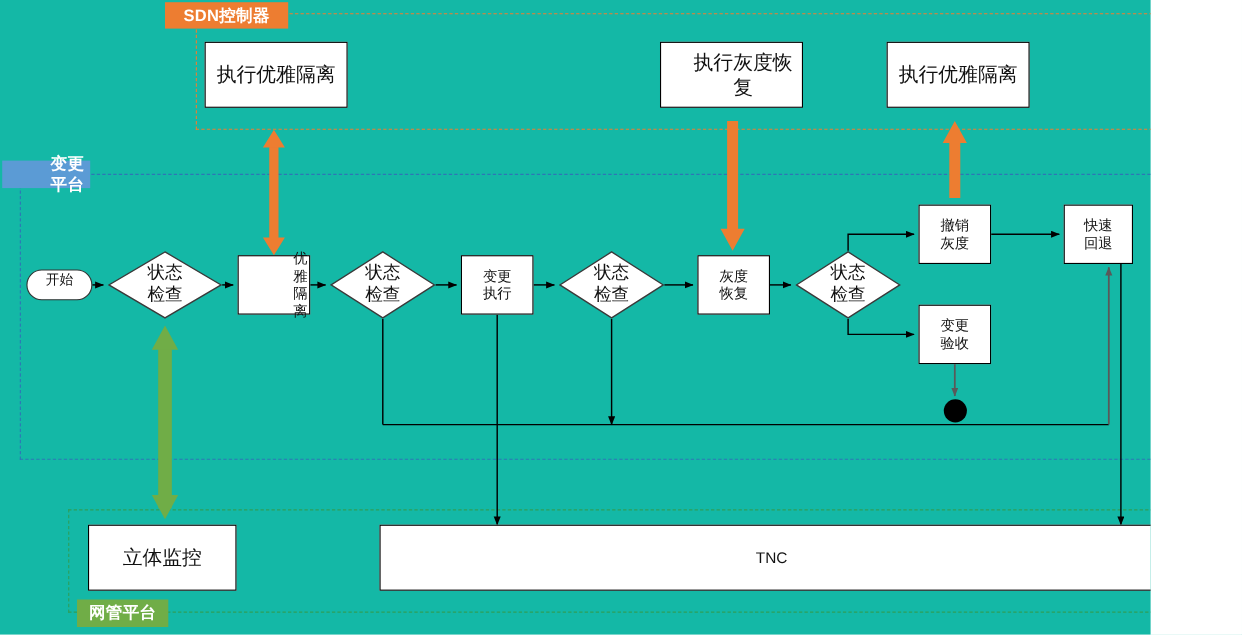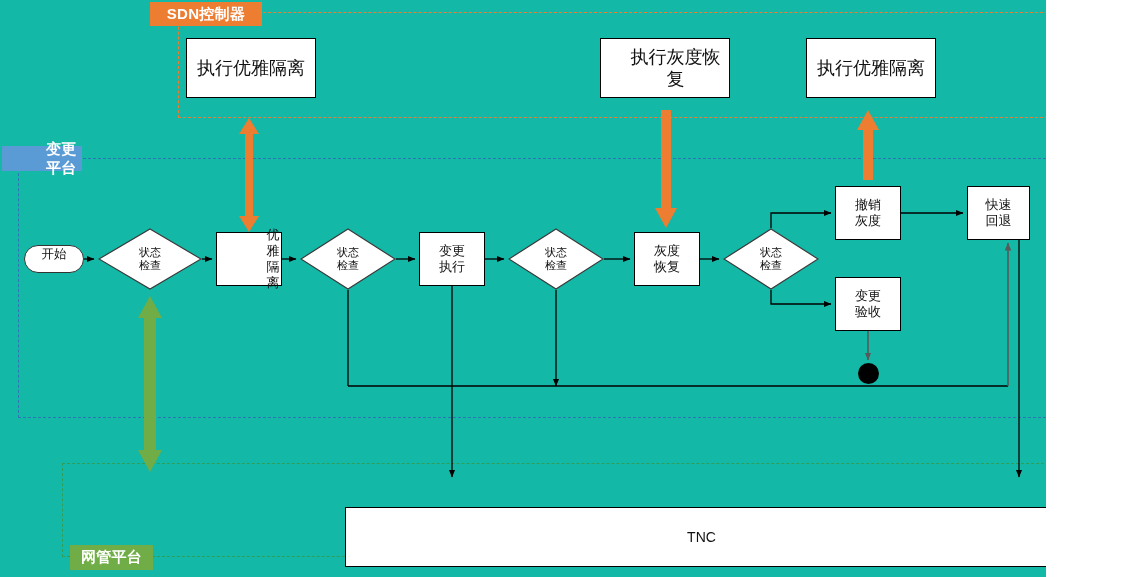--- a/index.html
+++ b/index.html
@@ -26,21 +26,21 @@
   .node .lbl{white-space:pre-line;}
 
   .terminator{position:absolute;box-sizing:border-box;background:#fff;border:1.2px solid #333;
         border-radius:16px;display:flex;align-items:flex-start;justify-content:center;
         font-size:12.5px;color:#111;z-index:4;}
 
   .diamond{position:absolute;z-index:4;}
   .diamond .dshape{position:absolute;left:0;top:0;width:100%;height:100%;}
   .diamond .dtext{position:absolute;left:0;top:0;width:100%;height:100%;
         display:flex;align-items:center;justify-content:center;text-align:center;
-        font-size:11px;color:#111;line-height:1.22;white-space:pre-line;}
+        font-size:16px;color:#111;line-height:1.22;white-space:pre-line;}
 
   .endcircle{position:absolute;width:21px;height:21px;border-radius:50%;background:#000;z-index:4;}
 
   .tnc{position:absolute;box-sizing:border-box;background:#fff;border:1.3px solid #000;
        display:flex;align-items:center;justify-content:center;font-size:14px;color:#111;z-index:4;}
 </style>
 </head>
 <body>
 
 <div id="stage">
@@ -124,21 +124,24 @@
 回退</span>
   </div>
 
   <div class="node" style="left:835px;top:277px;width:66px;height:54px;">
     <span class="lbl">变更
 验收</span>
   </div>
 
   <div class="endcircle" style="left:858px;top:363px;"></div>
 
-  <div class="tnc" style="left:345px;top:477px;width:713px;height:60px;margin-top:30px;">
+  <div class="node wide" style="left:80px;top:477px;width:135px;height:60px;">
+    <span class="lbl">立体监控</span>
+  </div>
+  <div class="tnc" style="left:345px;top:477px;width:713px;height:60px;">
     <span>TNC</span>
   </div>
 
   <svg id="wires" viewBox="0 0 1129 577">
     <defs>
       <marker id="ah" markerWidth="9" markerHeight="9" refX="7.5" refY="3.2" orient="auto" markerUnits="userSpaceOnUse">
         <path d="M0,0 L8,3.2 L0,6.4 z" fill="#000"></path>
       </marker>
       <marker id="ahg" markerWidth="9" markerHeight="9" refX="7.5" refY="3.2" orient="auto" markerUnits="userSpaceOnUse">
         <path d="M0,0 L8,3.2 L0,6.4 z" fill="#595959"></path>

